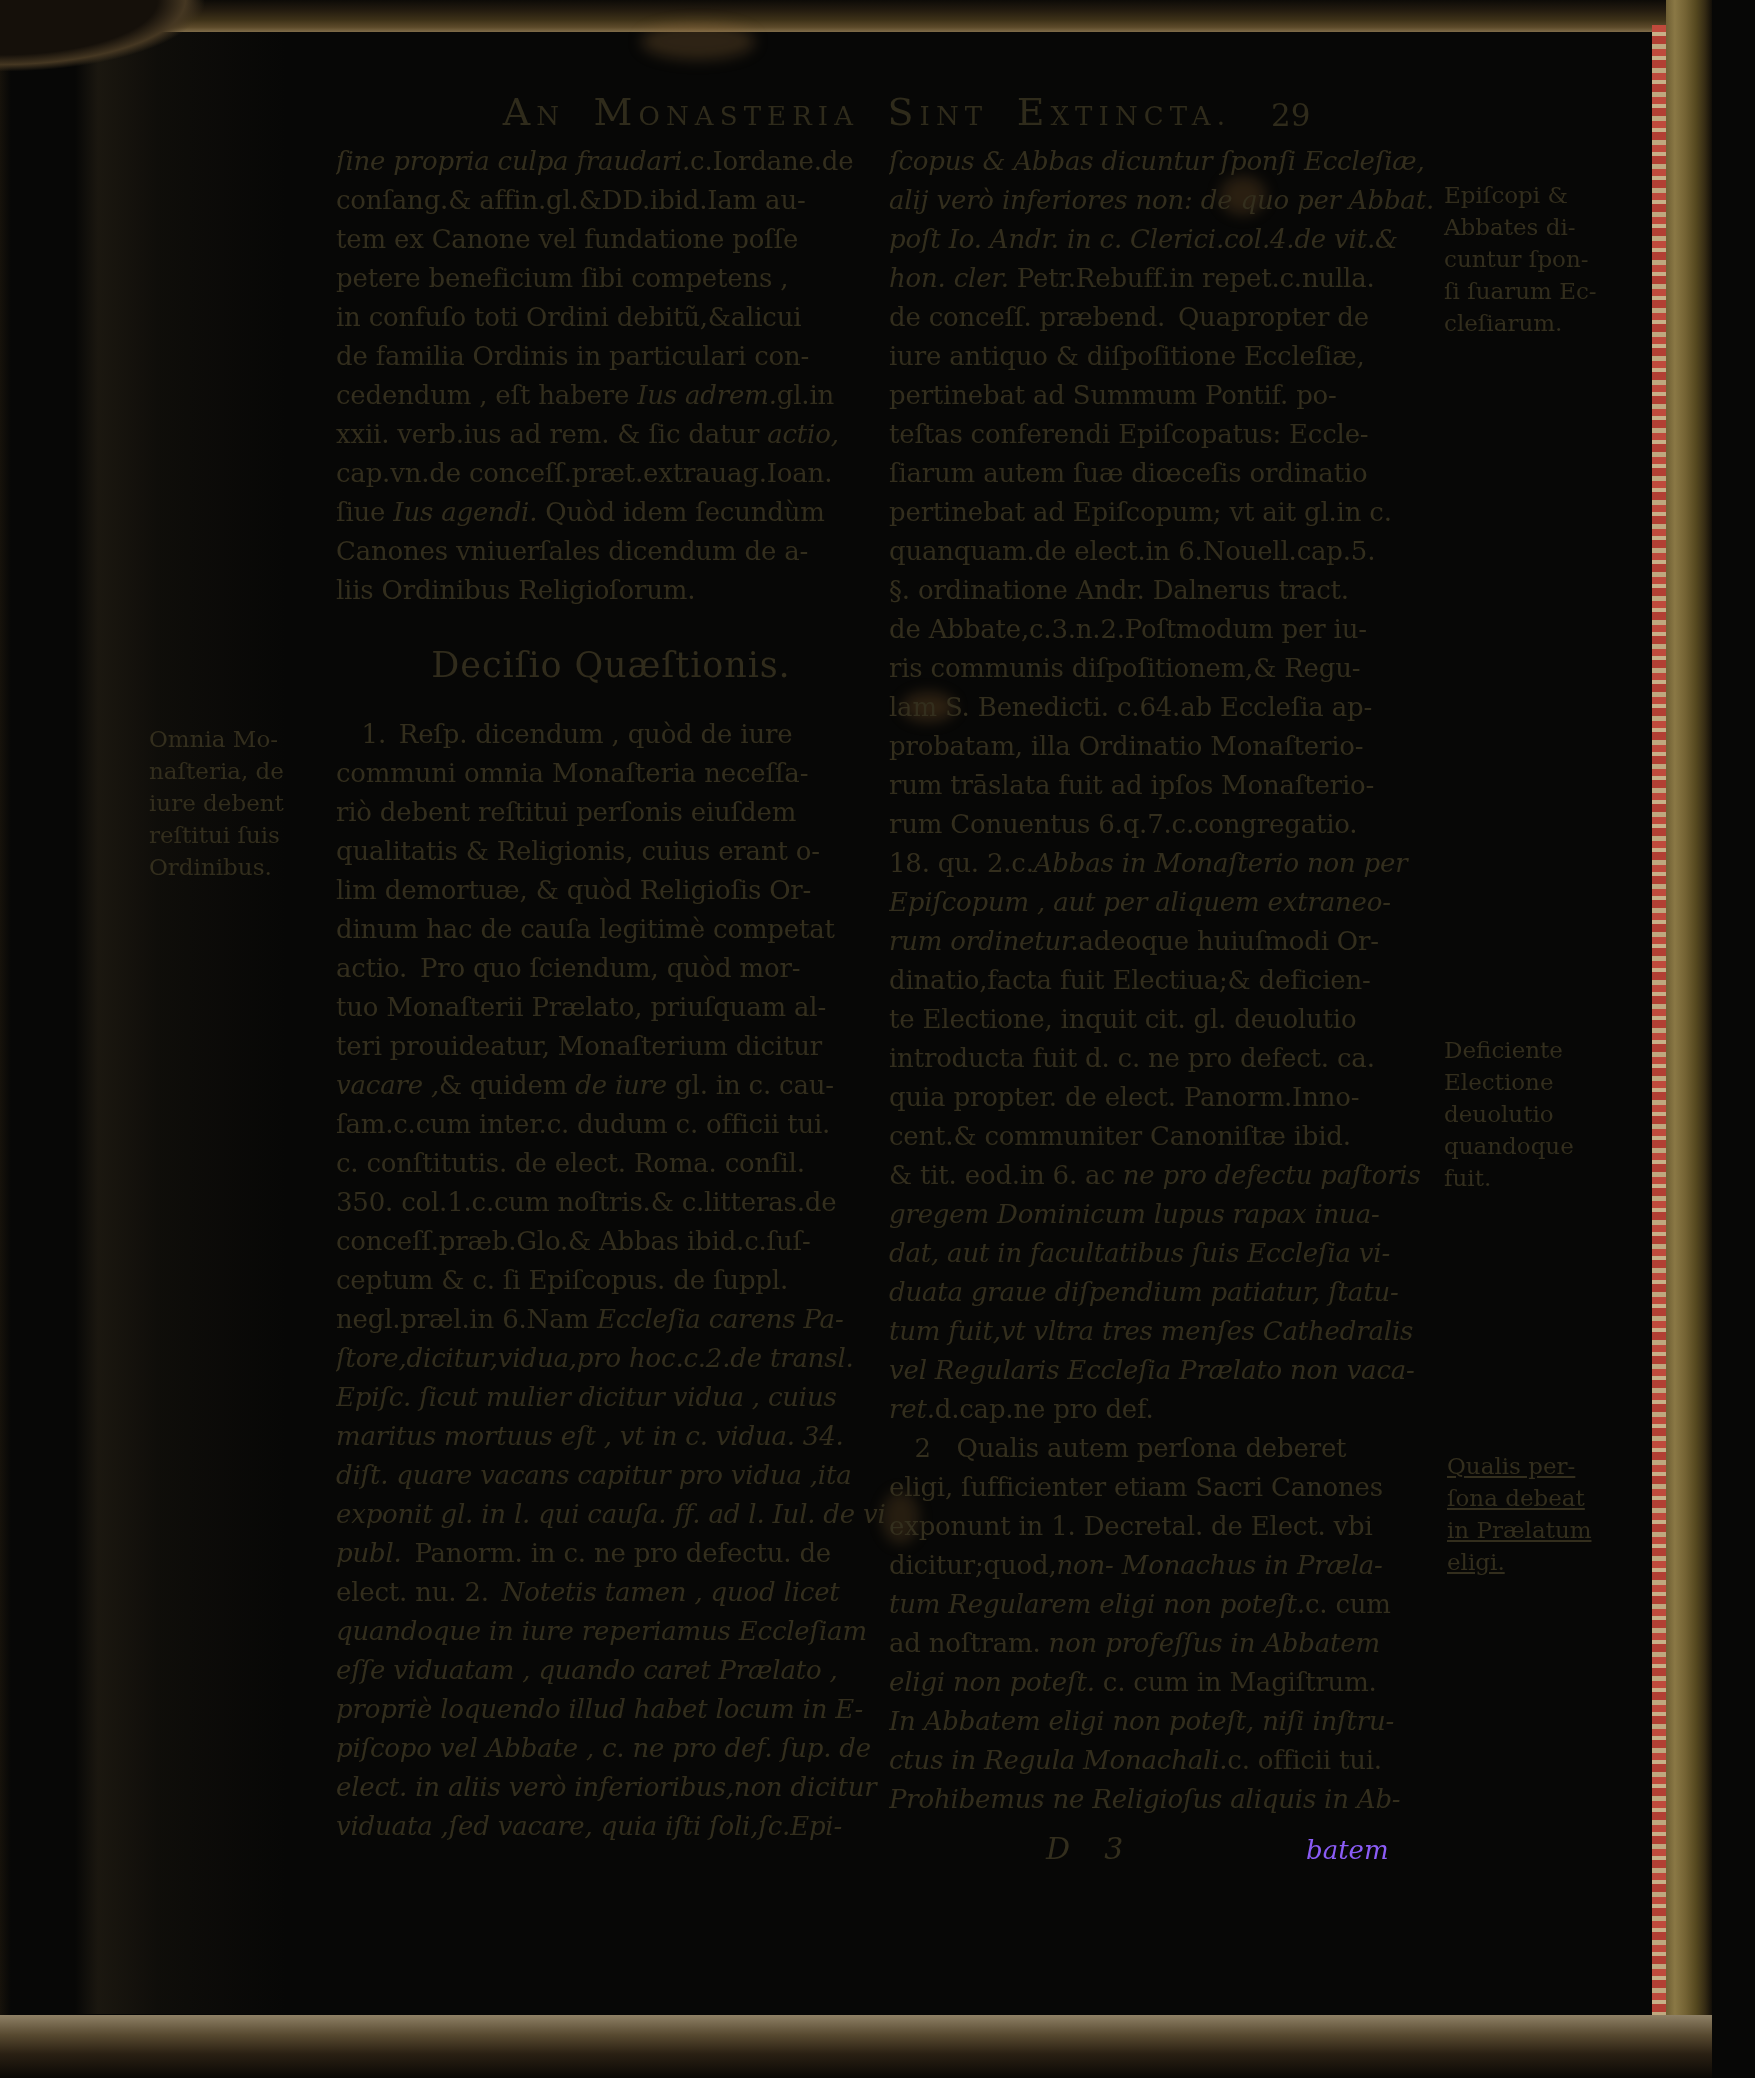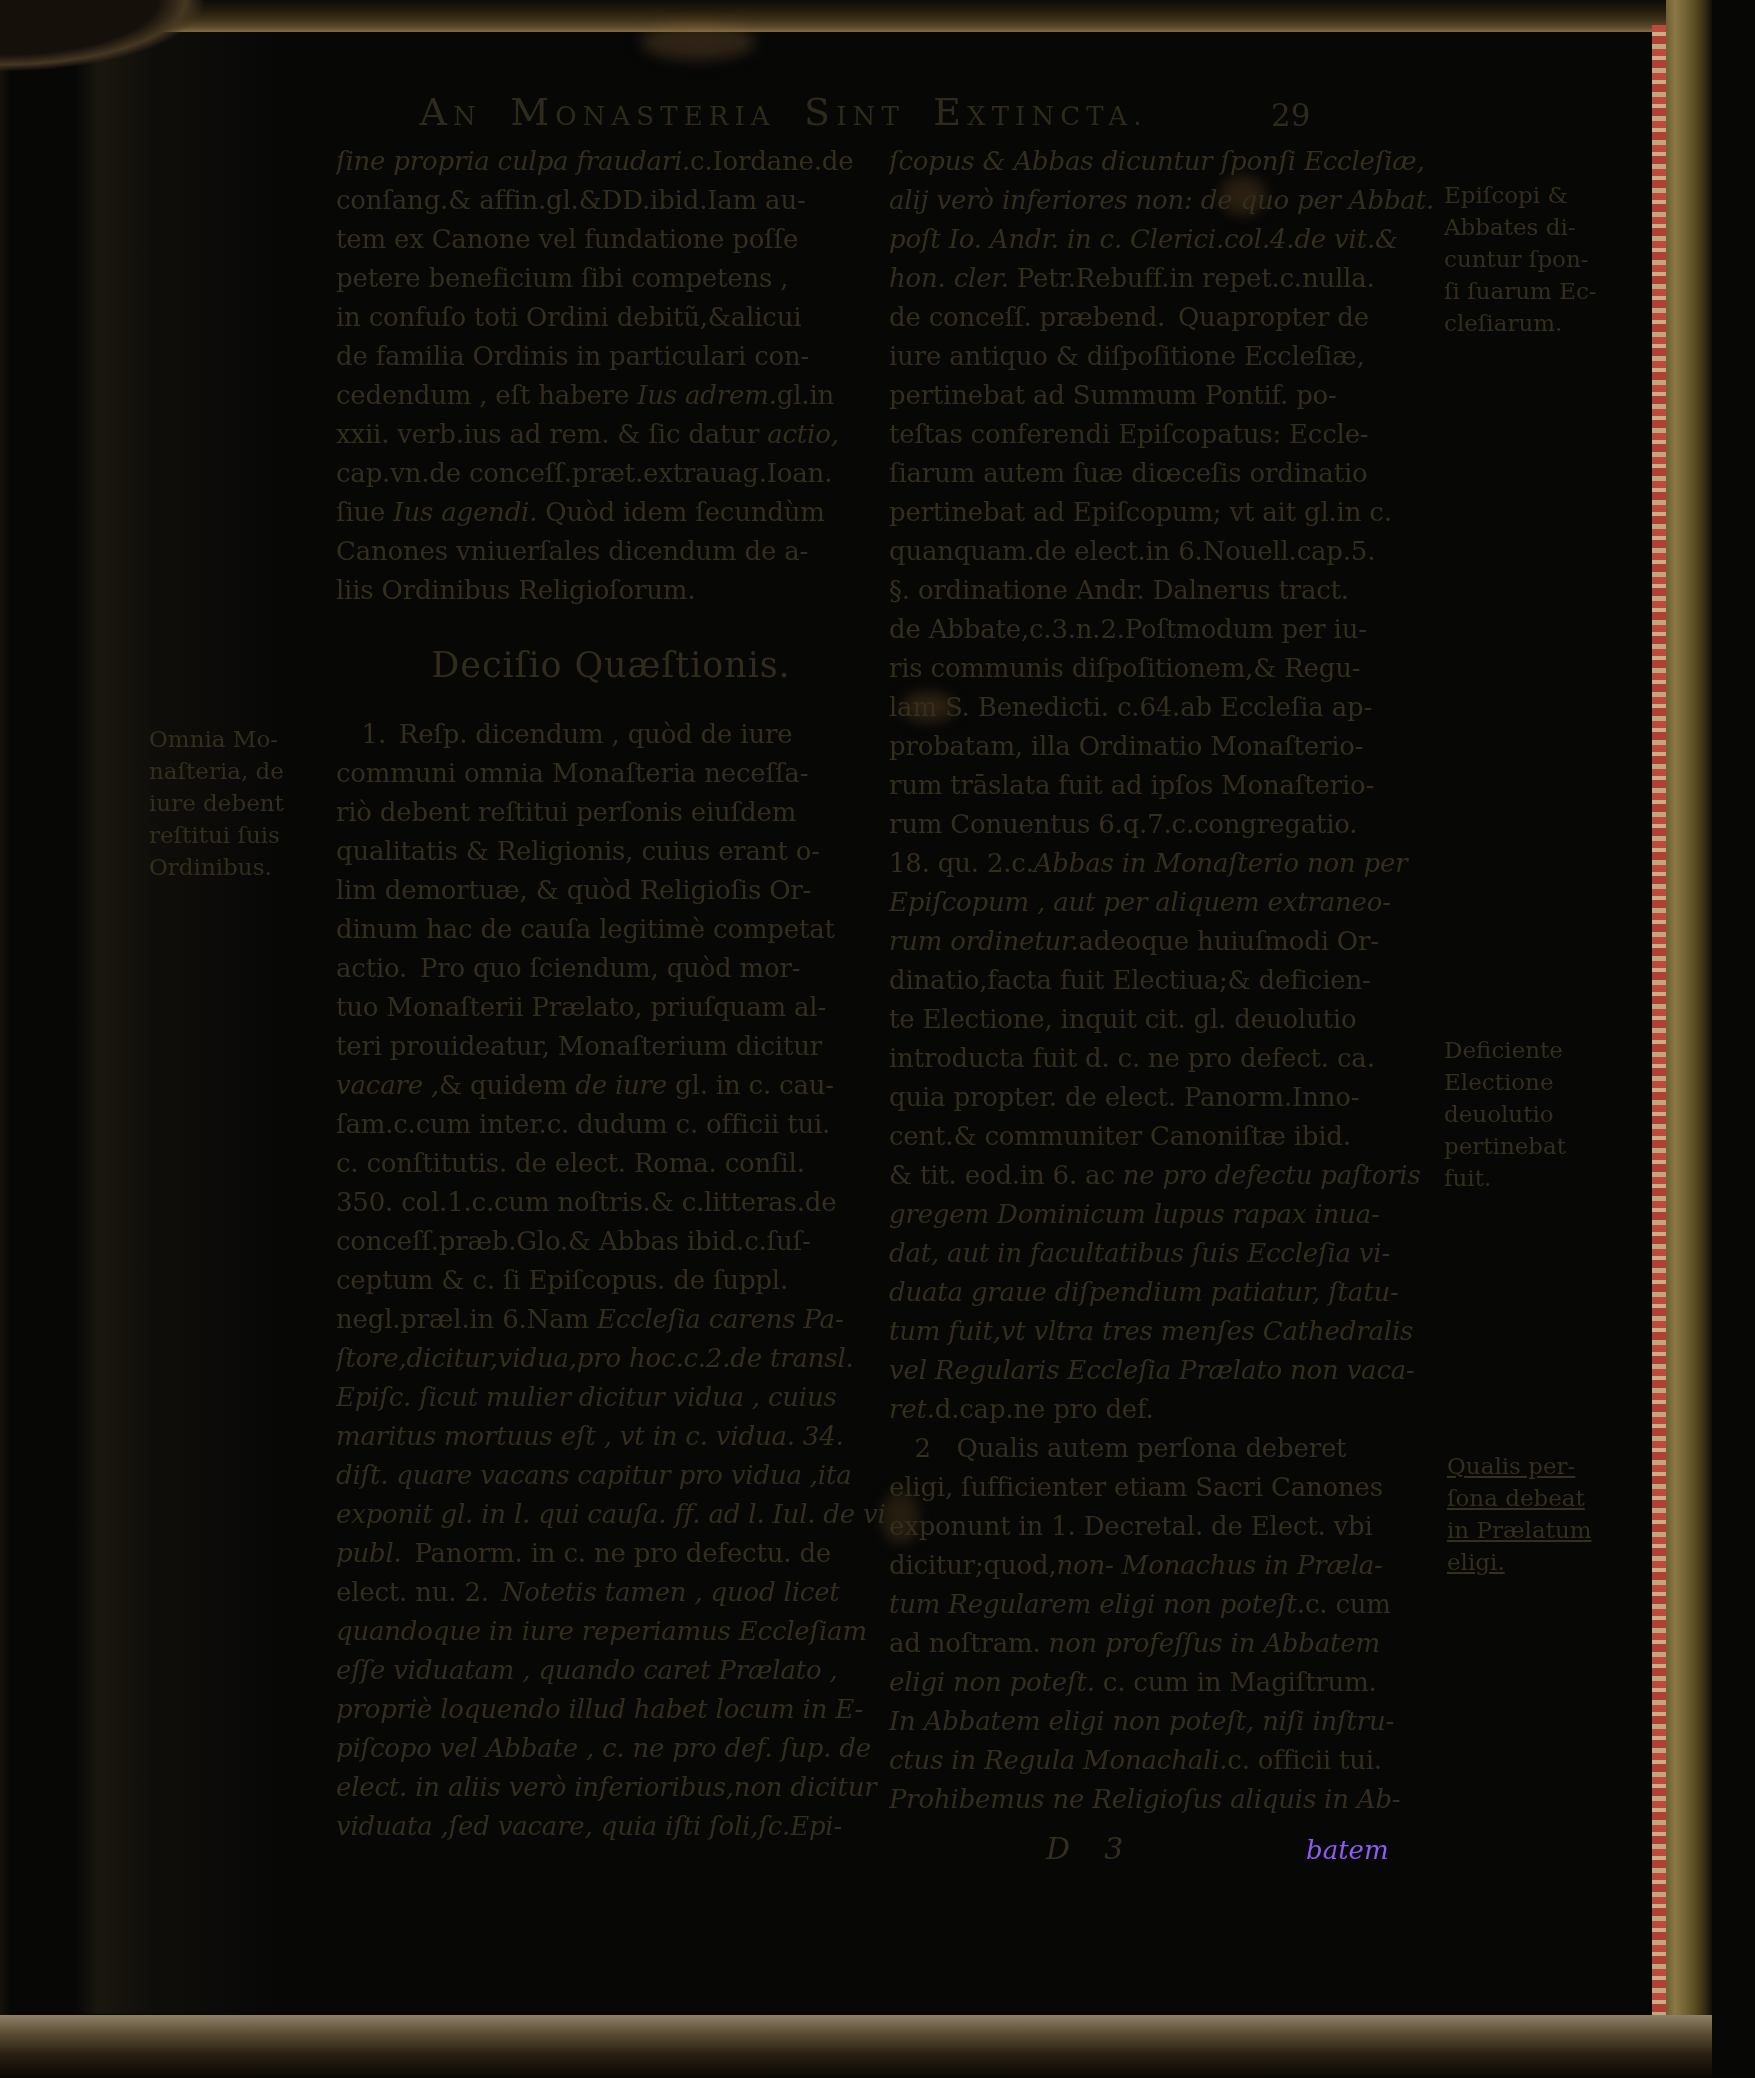--- a/index.html
+++ b/index.html
@@ -48,21 +48,21 @@
     position:absolute;left:0;top:2015px;width:1712px;height:63px;
     background:linear-gradient(180deg,#8f8166 0,#574930 32%,#2a2013 62%,#0a0805 100%);
   }
   .stain{position:absolute;border-radius:50%;filter:blur(7px);}
   .stain-a{left:641px;top:23px;width:114px;height:37px;background:rgba(138,103,55,.30);}
   .stain-b{left:1220px;top:176px;width:46px;height:39px;background:rgba(168,118,60,.22);}
   .stain-c{left:902px;top:692px;width:53px;height:30px;background:rgba(160,110,55,.25);}
   .stain-d{left:882px;top:1491px;width:37px;height:53px;background:rgba(165,120,62,.20);}
   #running-header{
     position:absolute;left:336px;top:90px;width:895px;
-    text-align:center;font-size:26px;letter-spacing:6.1px;word-spacing:14px;
+    text-align:right;font-size:26px;letter-spacing:6.1px;word-spacing:14px;
     color:#2f2b1b;white-space:nowrap;
   }
   #running-header .cap{font-size:38px;letter-spacing:6.1px;}
   #page-number{position:absolute;left:1271px;top:97px;font-size:31px;color:#2f2b1b;}
 
   .col{position:absolute;overflow:hidden;}
   #col-left{left:336px;top:146px;width:550px;height:1694px;}
   #col-right{left:889px;top:146px;width:557px;height:1685px;}
   .line{height:39px;font-size:26px;letter-spacing:-0.2px;white-space:nowrap;color:#332e1d;}
   #col-right .line{height:39px;}
@@ -206,21 +206,21 @@
     <div>Epiſcopi &amp;</div>
     <div>Abbates di-</div>
     <div>cuntur ſpon-</div>
     <div>ſi ſuarum Ec-</div>
     <div>cleſiarum.</div>
   </div>
 <div id="note-r2" class="note">
     <div>Deficiente</div>
     <div>Electione</div>
     <div>deuolutio</div>
-    <div>pertinebat</div>
+    <div>quandoque</div>
     <div>fuit.</div>
   </div>
 <div id="note-r3" class="note">
     <div>Qualis per-</div>
     <div>ſona debeat</div>
     <div>in Prælatum</div>
     <div>eligi.</div>
   </div>
 
 <div id="signature-mark">D 3</div>

